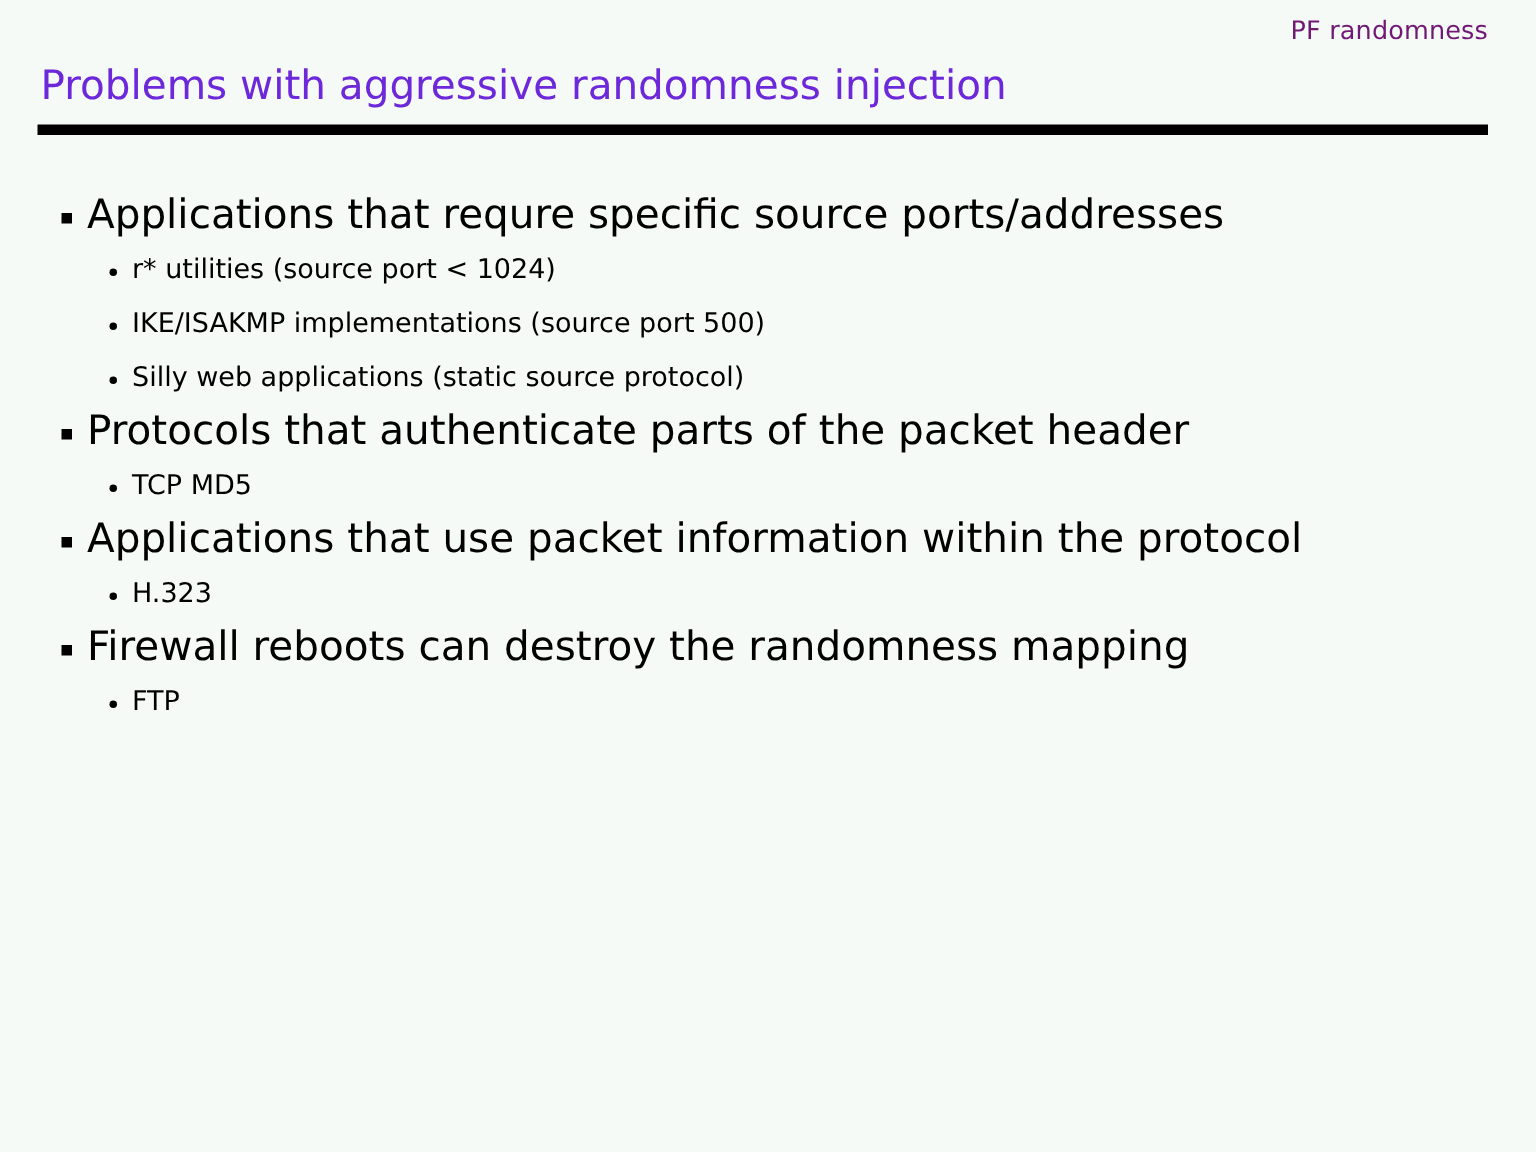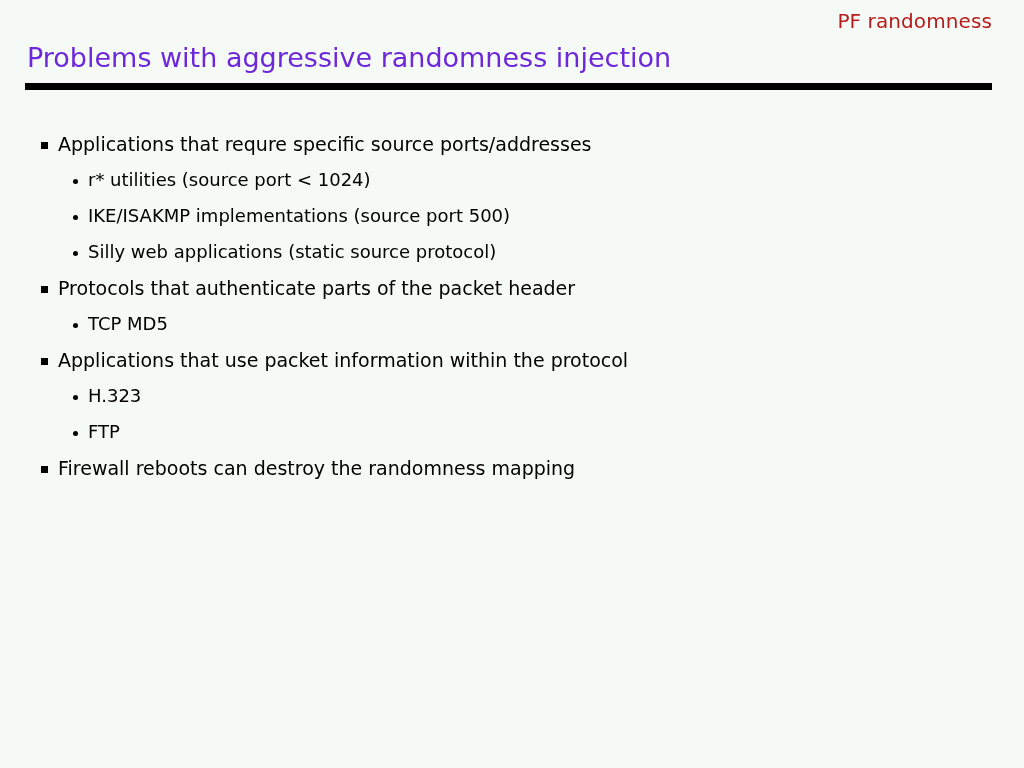--- a/index.html
+++ b/index.html
@@ -21,25 +21,25 @@
     inset: 0;
     width: 1024px;
     height: 768px;
   }
 
   
   .header-label {
     position: absolute;
     right: 32px;
     top: 13px;
-    font-size: 20px;
+    font-size: 17px;
     line-height: 17px;
     letter-spacing: 0.1px;
     white-space: nowrap;
-    color: #b91c1c;
+    color: #701a75;
   }
 
   .slide-title {
     position: absolute;
     left: 27px;
     top: 41px;
     font-size: 27px;
     line-height: 33px;
     white-space: nowrap;
     color: #6d28d9;
@@ -63,21 +63,21 @@
   }
 
   .bullet-row {
     position: relative;
     display: block;
     white-space: nowrap;
   }
 
   .bullet-row.level-1 {
     padding-left: 58px;
-    font-size: 19px;
+    font-size: 27px;
     line-height: 36px;
     height: 36px;
   }
 
   .bullet-row.level-2 {
     padding-left: 88px;
     font-size: 18px;
     line-height: 36px;
     height: 36px;
   }
@@ -122,17 +122,17 @@
 
   <div class="body">
       <div class="bullet-row level-1"><span class="marker"></span><span class="bullet-text">Applications that requre specific source ports/addresses</span></div>
       <div class="bullet-row level-2"><span class="marker"></span><span class="bullet-text">r* utilities (source port &lt; 1024)</span></div>
       <div class="bullet-row level-2"><span class="marker"></span><span class="bullet-text">IKE/ISAKMP implementations (source port 500)</span></div>
       <div class="bullet-row level-2"><span class="marker"></span><span class="bullet-text">Silly web applications (static source protocol)</span></div>
       <div class="bullet-row level-1"><span class="marker"></span><span class="bullet-text">Protocols that authenticate parts of the packet header</span></div>
       <div class="bullet-row level-2"><span class="marker"></span><span class="bullet-text">TCP MD5</span></div>
       <div class="bullet-row level-1"><span class="marker"></span><span class="bullet-text">Applications that use packet information within the protocol</span></div>
       <div class="bullet-row level-2"><span class="marker"></span><span class="bullet-text">H.323</span></div>
+      <div class="bullet-row level-1"><span class="marker"></span><span class="bullet-text">Firewall reboots can destroy the randomness mapping</span></div>
       <div class="bullet-row level-2"><span class="marker"></span><span class="bullet-text">FTP</span></div>
-      <div class="bullet-row level-1"><span class="marker"></span><span class="bullet-text">Firewall reboots can destroy the randomness mapping</span></div>
     </div>
 
 </div>
 
 </body></html>

